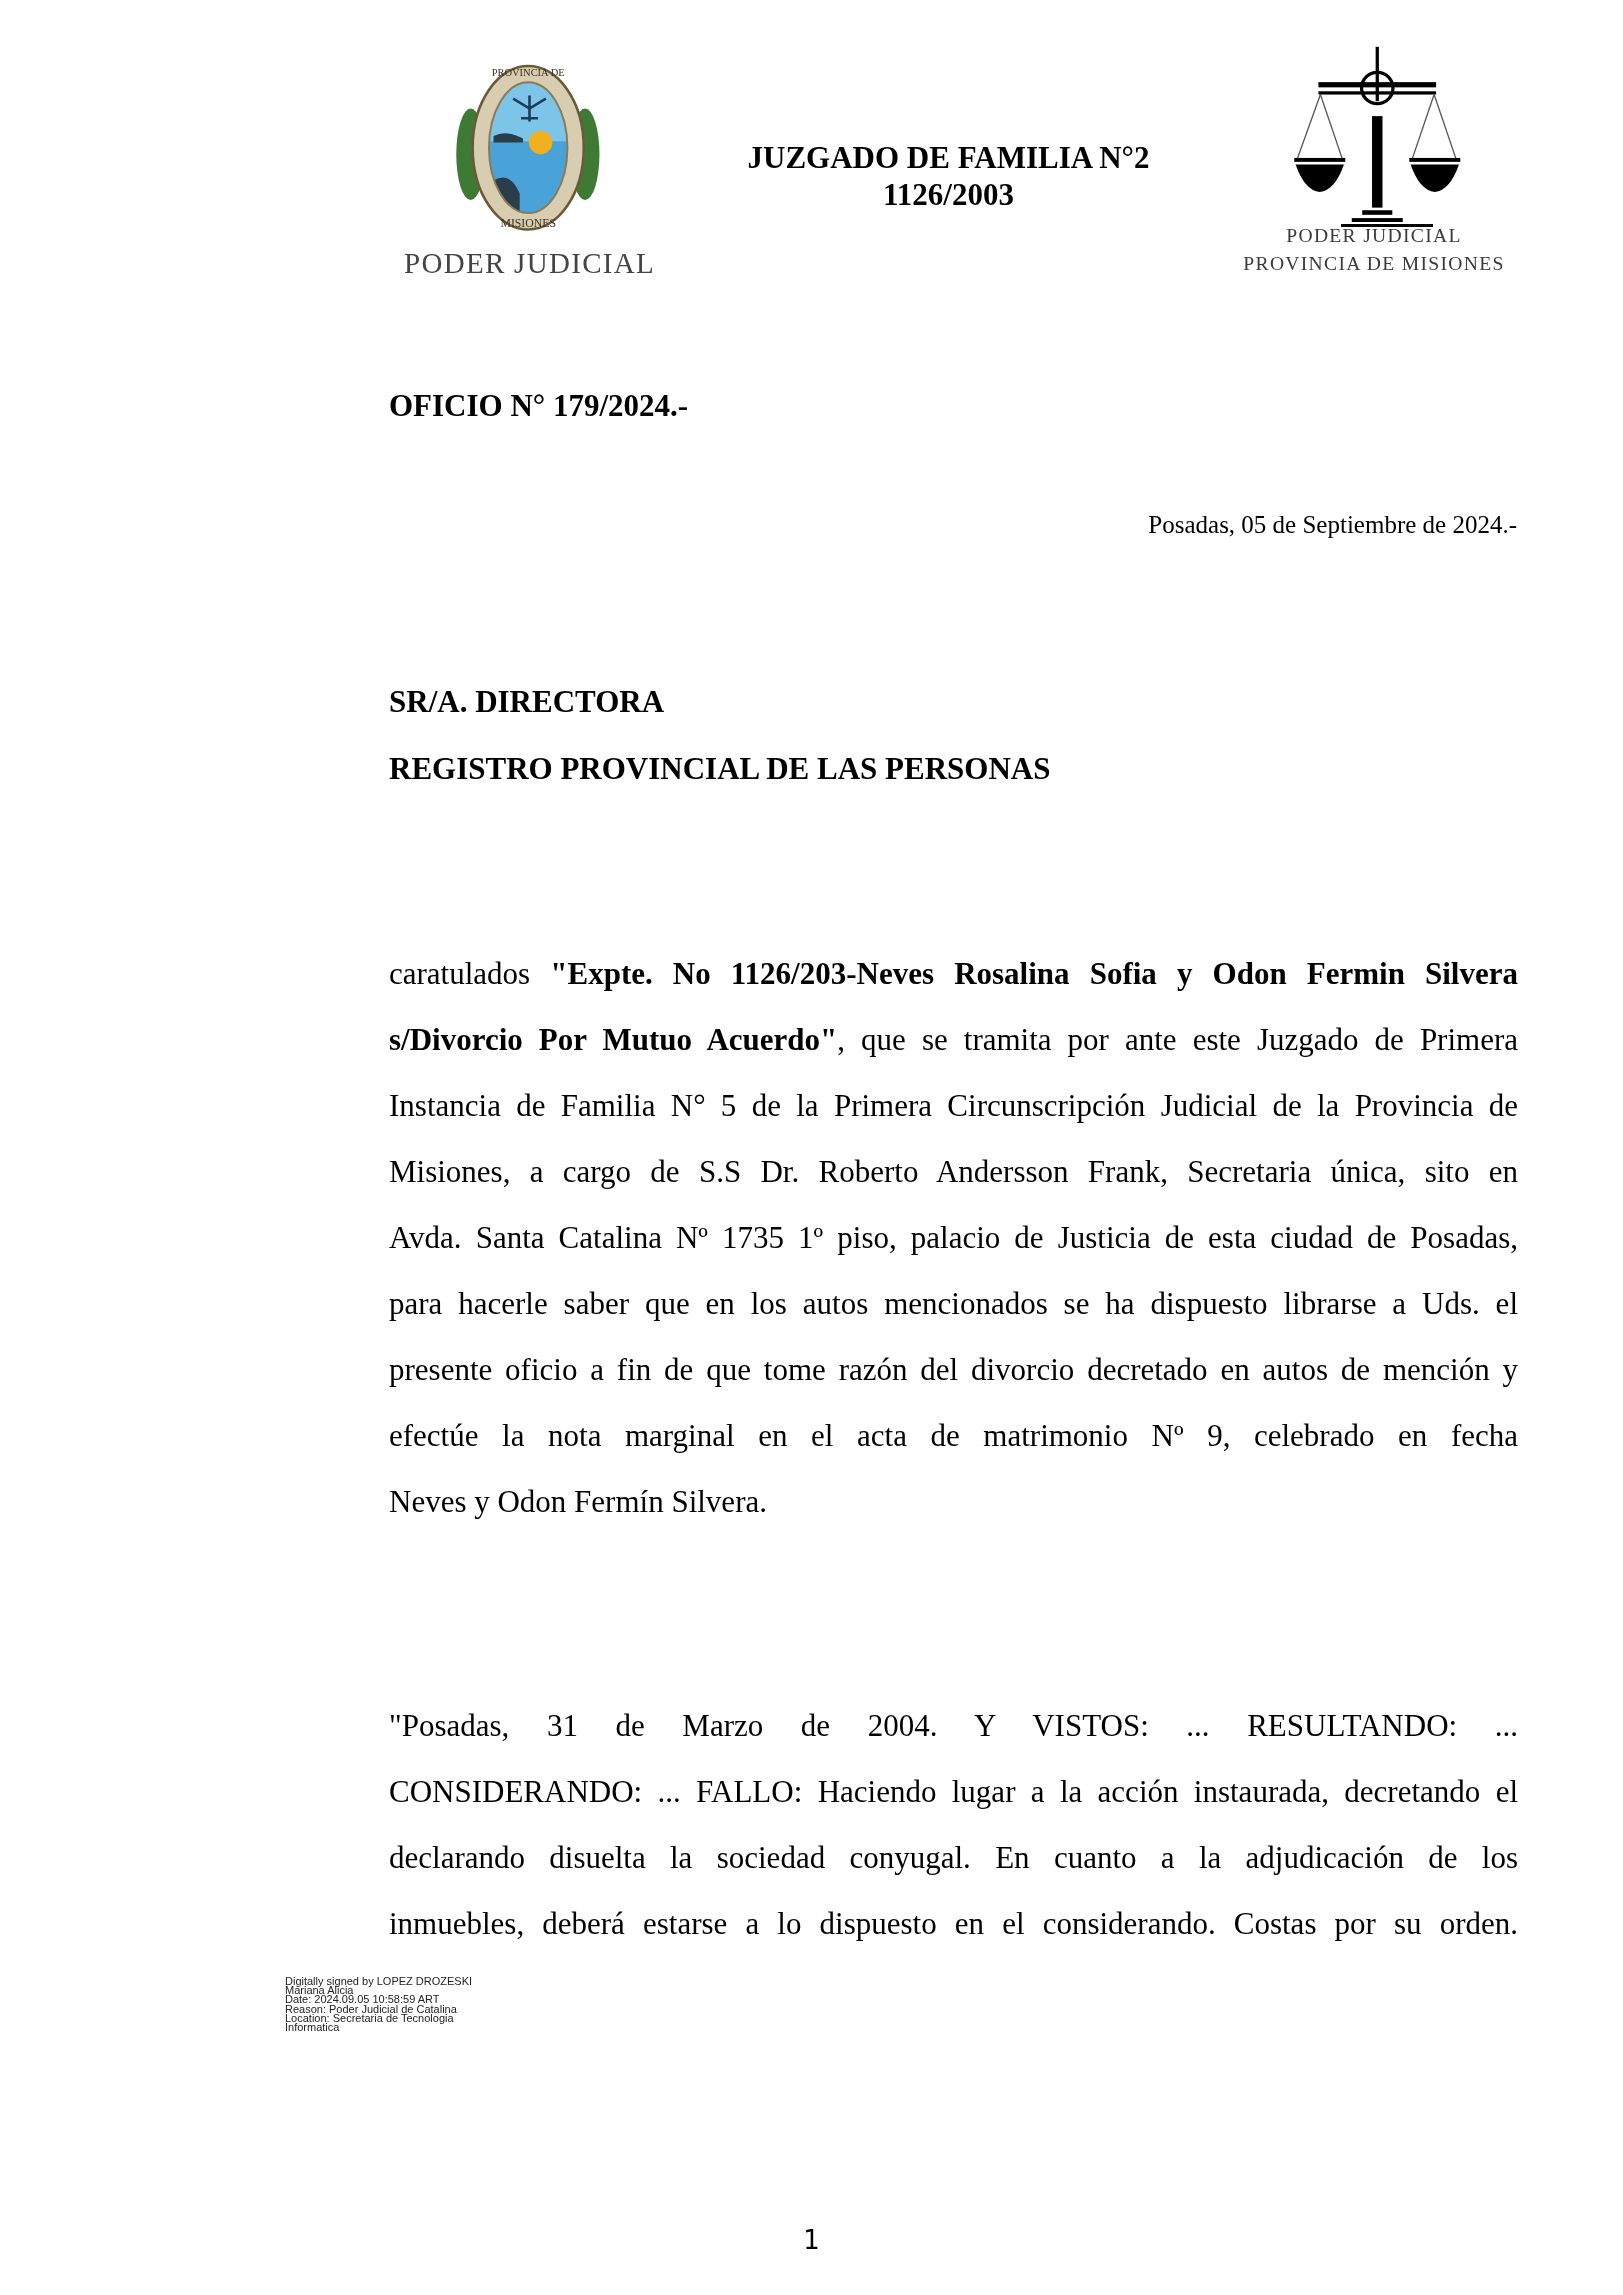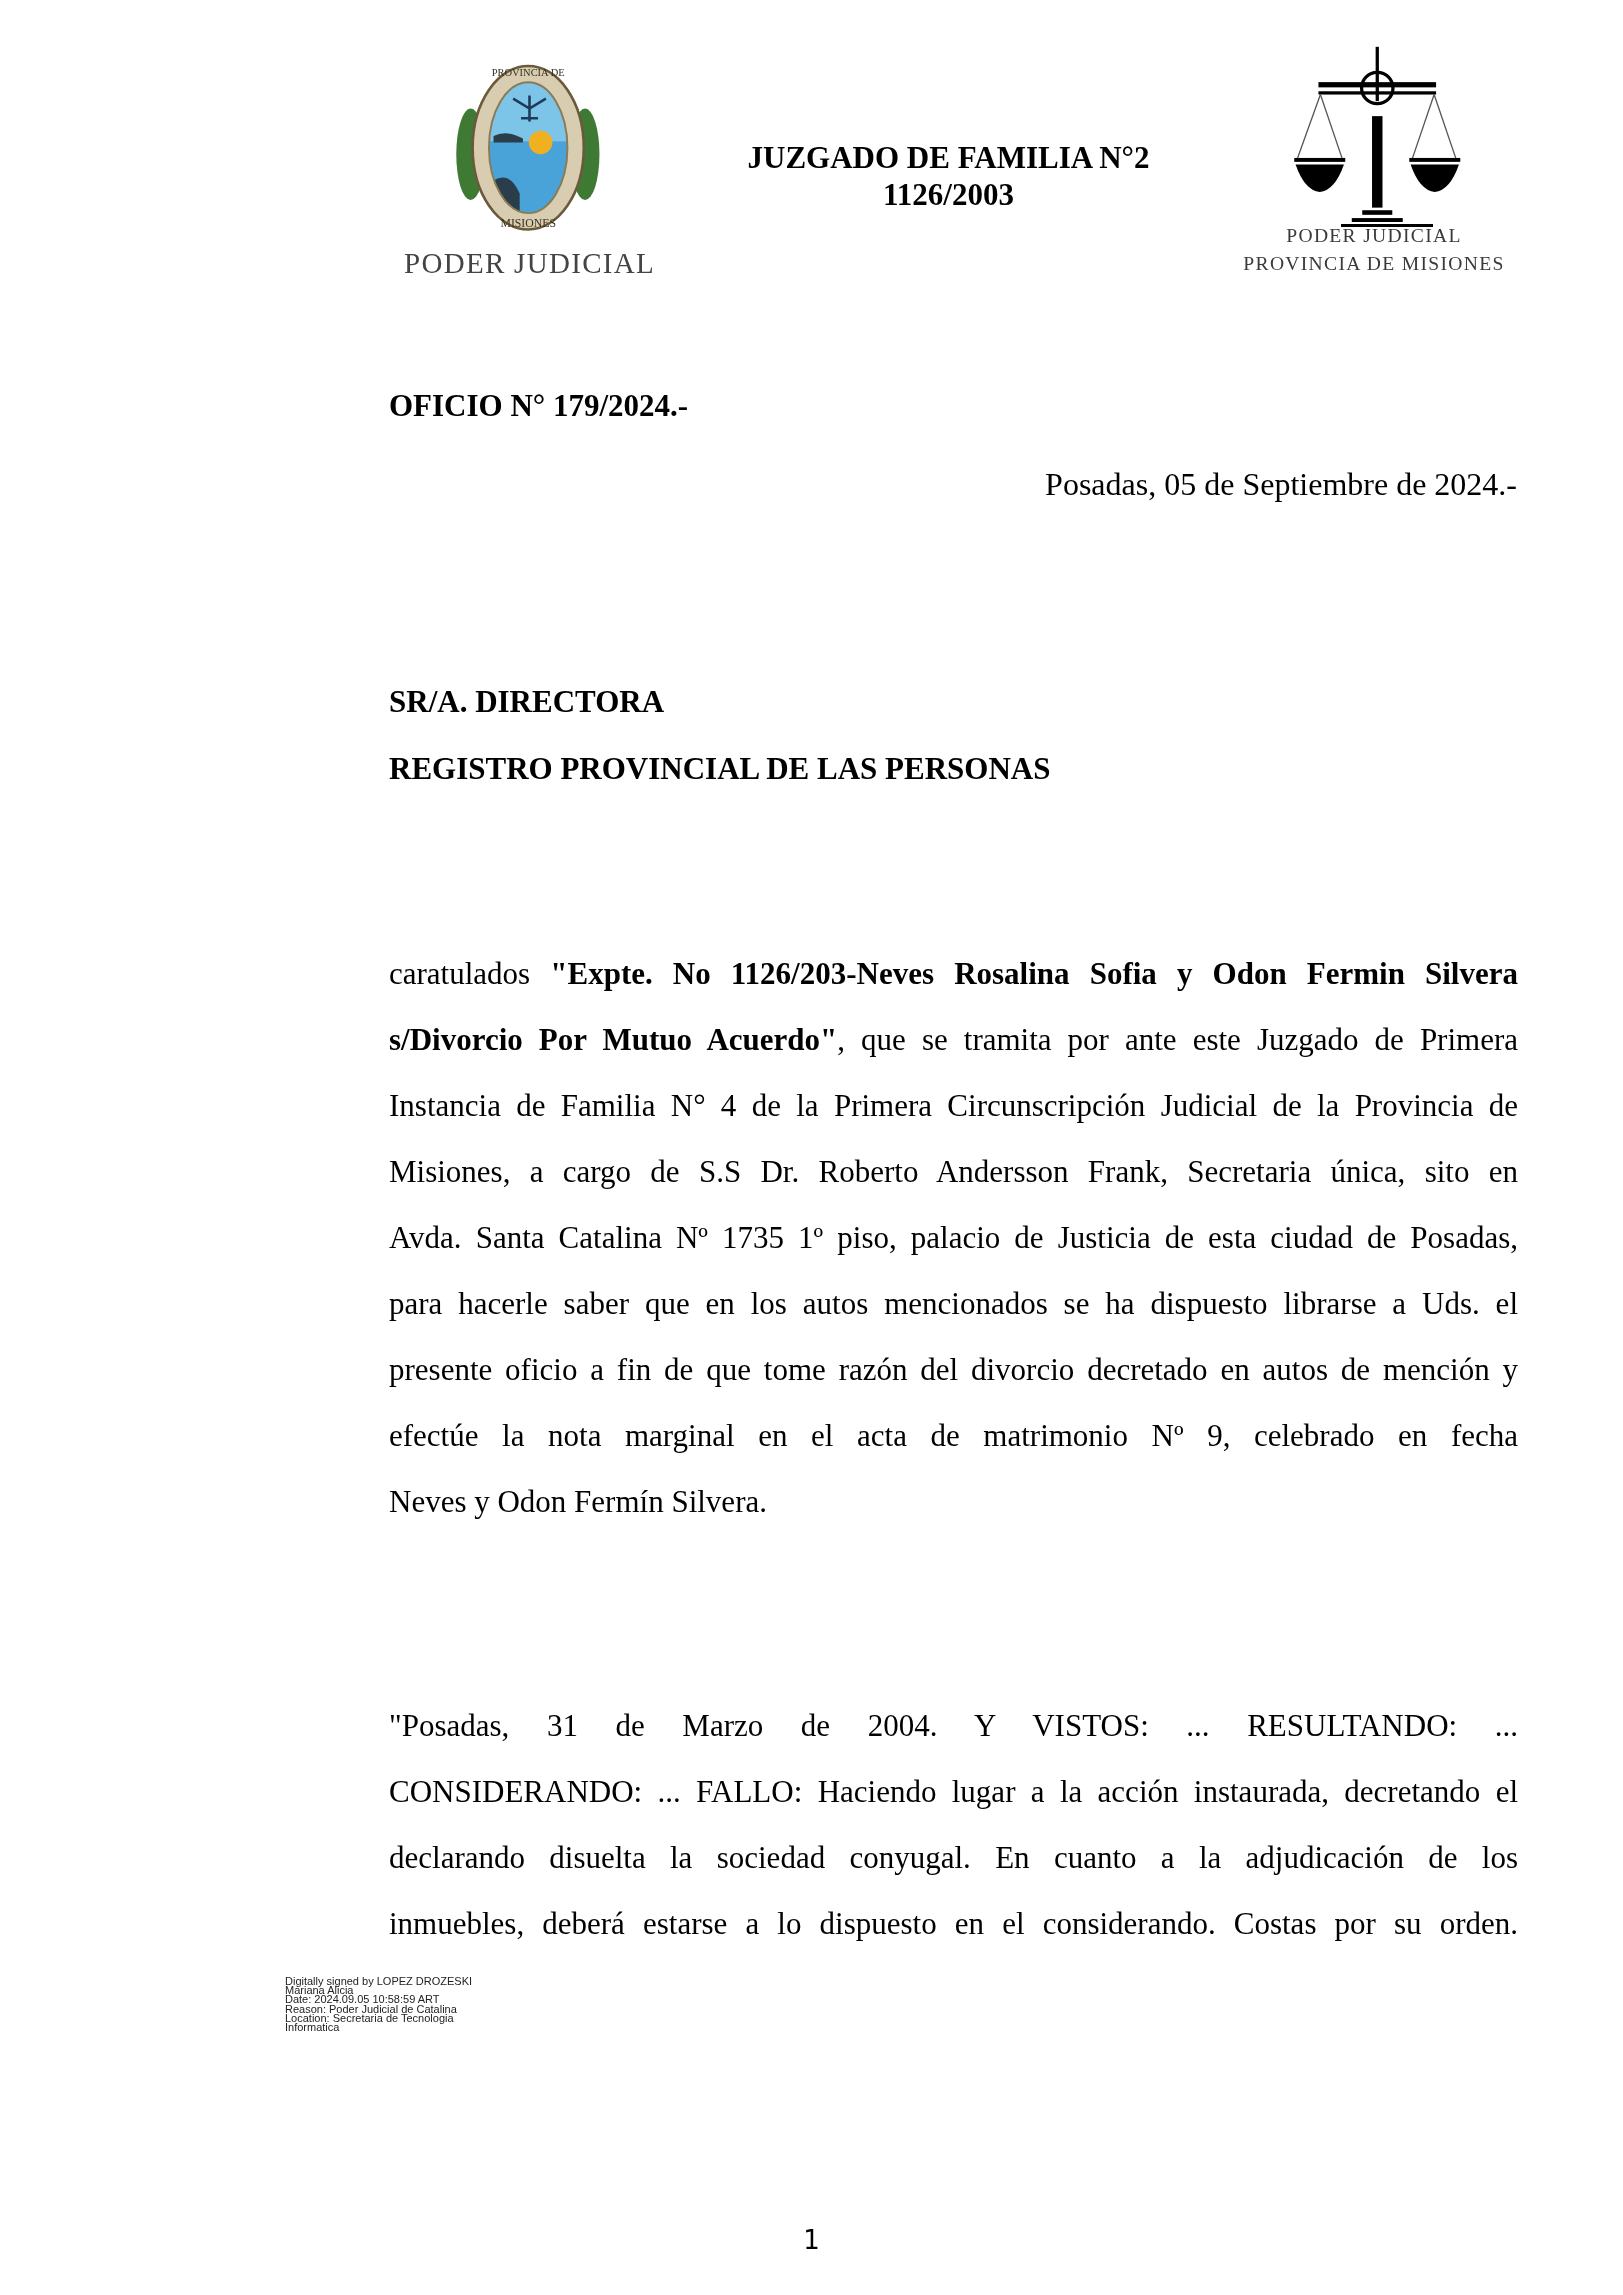--- a/index.html
+++ b/index.html
@@ -10,21 +10,21 @@
   #logo-left { left: 402px; top: 56px; width: 255px; width: 255px; height: 229px; }
   #logo-right { left: 1243px; top: 39px; width: 262px; height: 249px; }
   .logo-caption { font-family: "Liberation Serif", serif; color: #3a3a3a; letter-spacing: 1.3px; text-align: center; position: absolute; white-space: nowrap; }
   #left-caption { left: 0; right: 0; top: 191px; font-size: 29px; color:#444; }
   #right-caption-1 { left: 0; right: 0; top: 186px; font-size: 19.6px; }
   #right-caption-2 { left: 0; right: 0; top: 214px; font-size: 19.6px; }
 
   #court-title { left: 654px; top: 139px; width: 589px; text-align: center; font-weight: bold; font-size: 31px; line-height: 37px; }
 
   #oficio { left: 389px; top: 388px; font-weight: bold; font-size: 31px; text-underline-offset: 3.9px; }
-  #date-line { right: 106px; top: 466px; font-size: 32px; }
+  #date-line { right: 106px; top: 511px; font-size: 25px; }
 
   .recipient { left: 389px; font-weight: bold; font-size: 31px; }
   #recipient-1 { top: 684px; text-align: right; }
   #recipient-2 { top: 751px; }
 
   .body-text { position: absolute; left: 389px; width: 1129px; font-size: 31px; line-height: 66px; text-align: justify; }
   .line { display: block; height: 66px; white-space: nowrap; text-align-last: justify; text-align: justify; }
   .line.last { text-align-last: left; }
   .line.indent-1 { padding-left: 422px; }
   .line.indent-2 { padding-left: 165px; }
@@ -100,21 +100,21 @@
 <div id="oficio" class="abs">OFICIO N° 179/2024.-</div>
 
 <div id="date-line" class="abs">Posadas,  05 de Septiembre de 2024.-</div>
 
 <div id="recipient-1" class="abs recipient">SR/A. DIRECTORA</div>
 <div id="recipient-2" class="abs recipient">REGISTRO PROVINCIAL DE LAS PERSONAS</div>
 
 <div id="para-1" class="body-text">
   <span class="line"><span>caratulados </span><span class="bold">"Expte. No 1126/203-Neves Rosalina Sofia y Odon Fermin Silvera</span></span>
   <span class="line"><span class="bold">s/Divorcio Por Mutuo Acuerdo"</span><span>, que se tramita por ante este Juzgado de Primera</span></span>
-  <span class="line">Instancia de Familia N° 4 de la Primera Circunscripción Judicial de la Provincia de</span>
+  <span class="line">Instancia de Familia N° 5 de la Primera Circunscripción Judicial de la Provincia de</span>
   <span class="line">Misiones, a cargo de S.S Dr. Roberto Andersson Frank, Secretaria única, sito en</span>
   <span class="line">Avda. Santa Catalina Nº 1735 1º piso, palacio de Justicia de esta ciudad de Posadas,</span>
   <span class="line">para hacerle saber que en los autos mencionados se ha dispuesto librarse a Uds. el</span>
   <span class="line">presente oficio a fin de  que tome razón del divorcio  decretado en autos de mención y</span>
   <span class="line">efectúe la nota marginal en el acta de matrimonio Nº 9, celebrado en fecha</span>
   <span class="line last">Neves y Odon Fermín Silvera.</span>
 </div>
 
 <div id="para-2" class="body-text">
   <span class="line">"Posadas, 31 de Marzo de 2004. Y VISTOS: ... RESULTANDO: ...</span>

